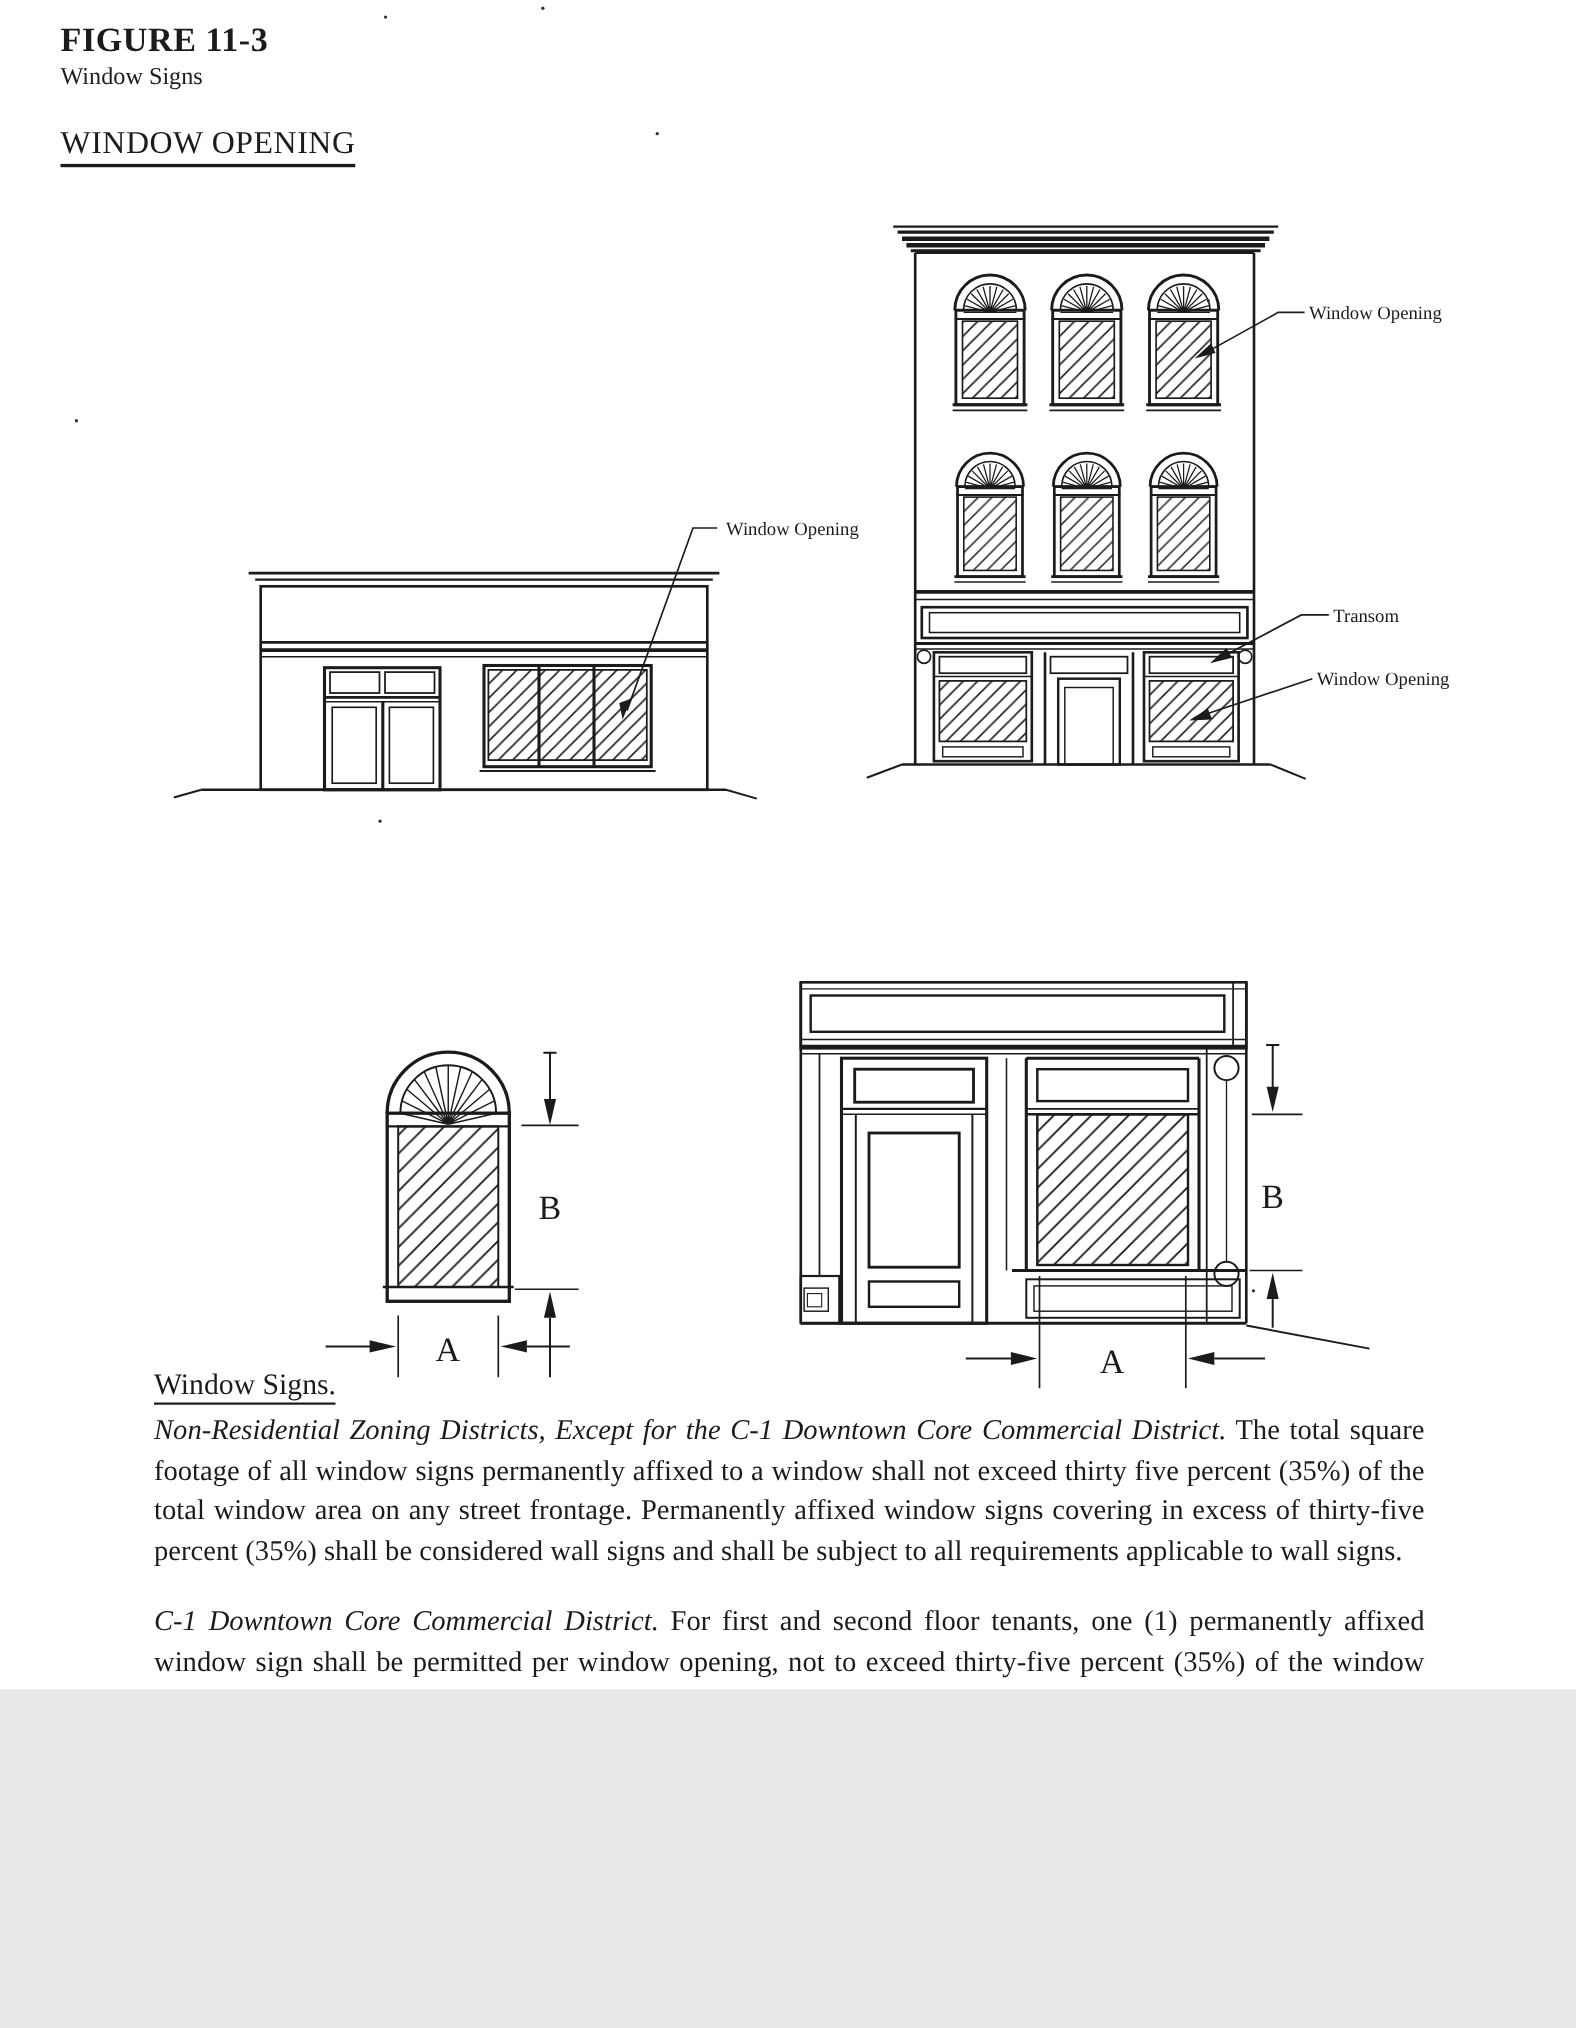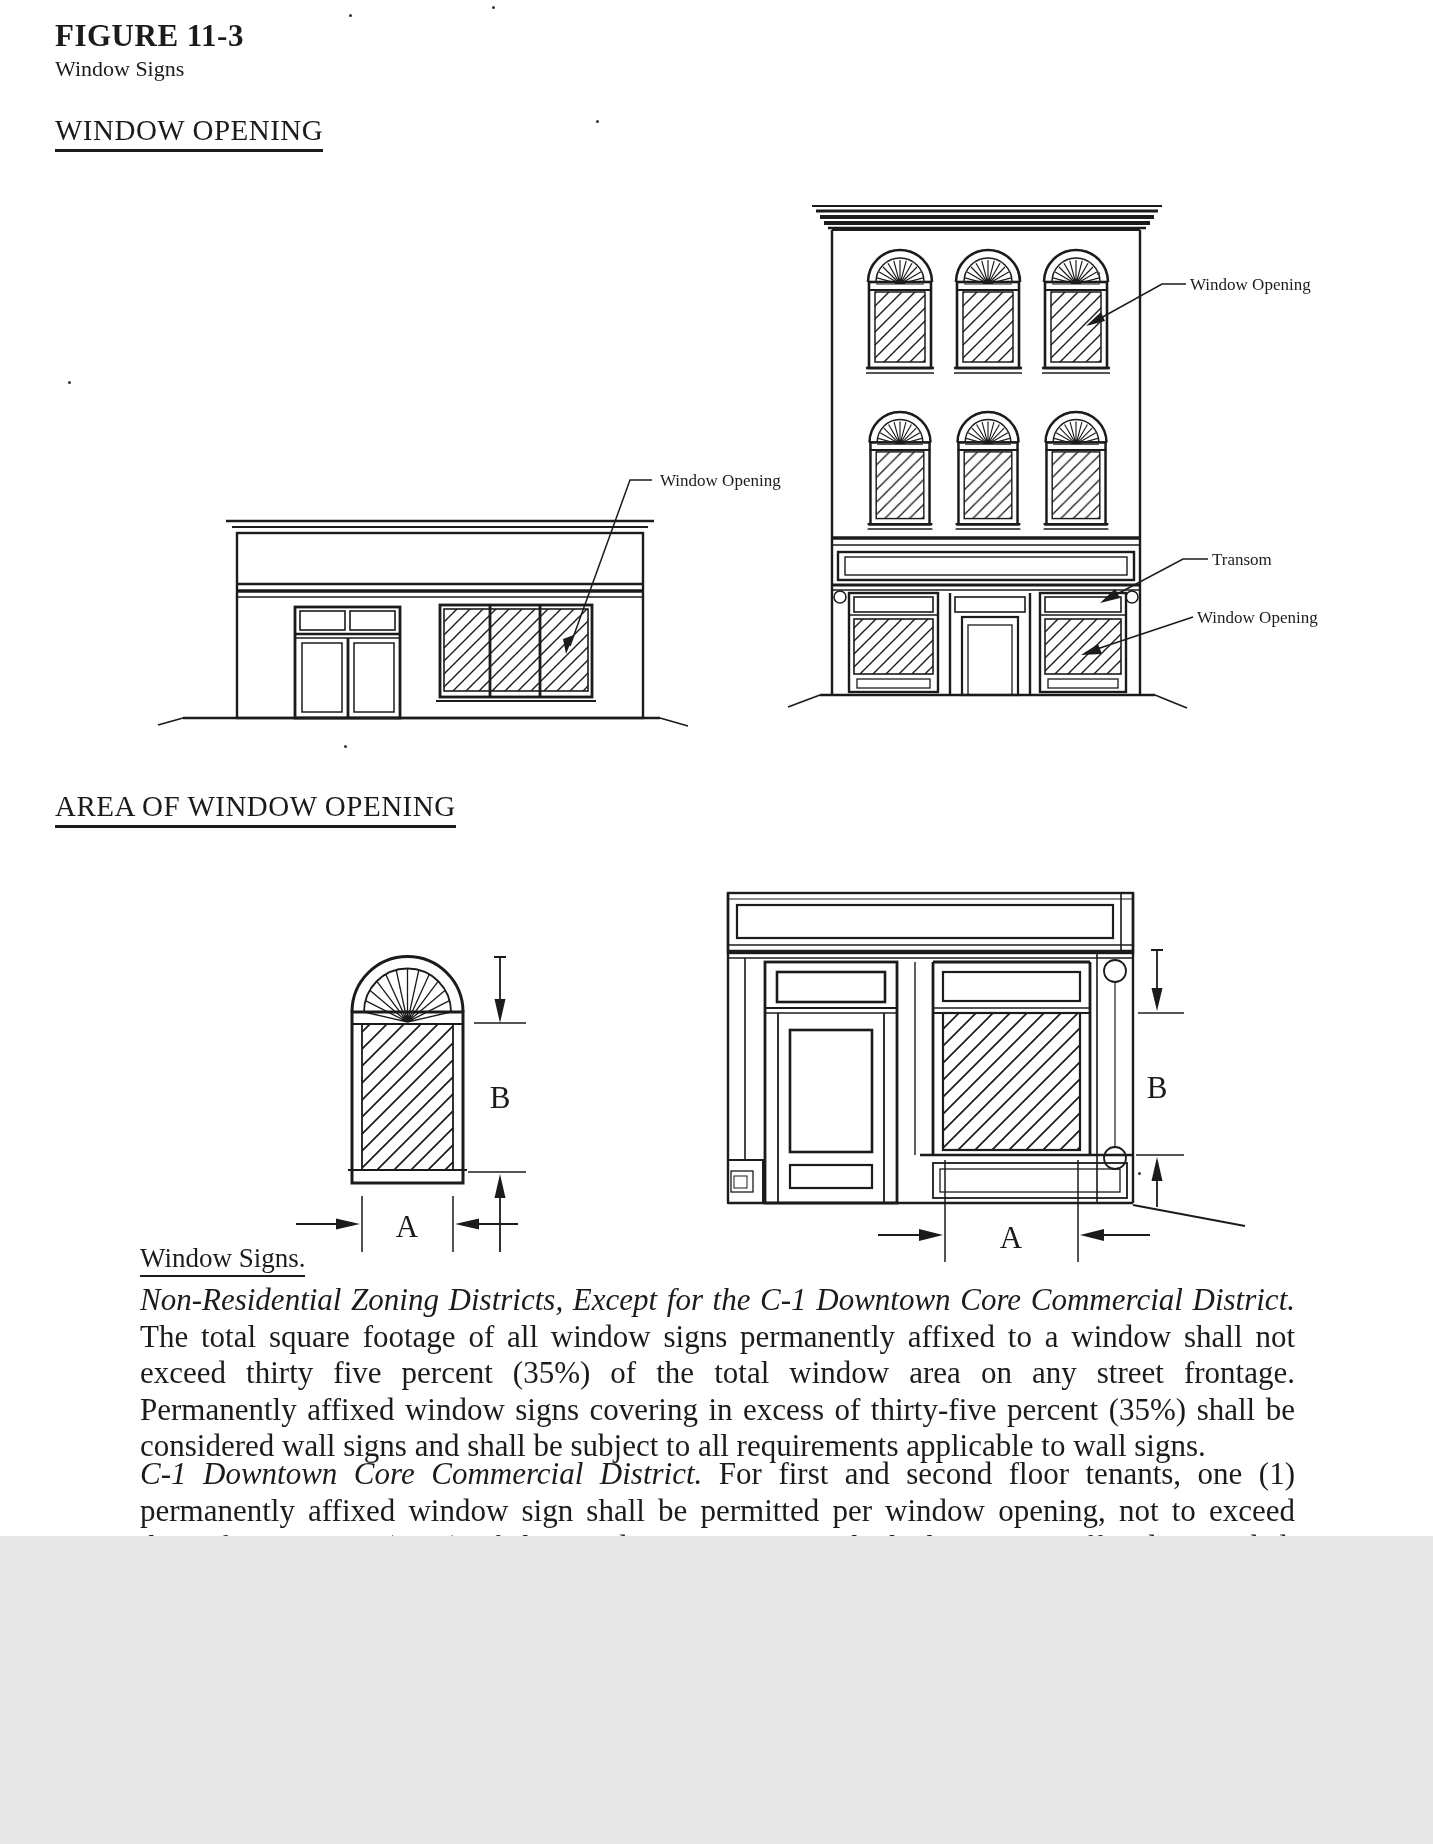--- a/index.html
+++ b/index.html
@@ -5,21 +5,21 @@
   html,body{margin:0;padding:0;background:#e8e8e8;}
   .page{position:relative;width:1433px;height:1536px;background:#ffffff;margin:0 auto;
         font-family:"Liberation Serif", serif;color:#1b1b1b;overflow:hidden;}
   .abs{position:absolute;}
   .fig-label{left:55px;top:18px;font-size:31px;font-weight:bold;letter-spacing:.5px;}
   .fig-title{left:55px;top:56px;font-size:22px;}
   .sec-head{font-size:29px;letter-spacing:.5px;border-bottom:3px solid #1b1b1b;padding-bottom:2px;}
   .sec-head.h1{left:55px;top:114px;}
   .sec-head.h2{left:55px;top:790px;}
   .body-head{left:140px;top:1243px;font-size:27px;border-bottom:2px solid #1b1b1b;padding-bottom:1px;}
-  .para{left:140px;width:1155px;font-size:31px;line-height:36.5px;text-align:justify;margin:0;}
+  .para{left:140px;width:1155px;font-size:26px;line-height:36.5px;text-align:justify;margin:0;}
   .para .lead{font-style:italic;}
   .p1{top:1282px;}
   .p2{top:1456px;}
   .bottom-rule{left:113px;top:1833px;width:1320px;height:4px;background:#111;}
   svg{position:absolute;left:0;}
   svg text{font-family:"Liberation Serif", serif;fill:#1b1b1b;}
   .lbl{font-size:17px;}
   .dim{font-size:31px;}
   .speck{width:3px;height:3px;background:#333;border-radius:50%;}
 </style>
@@ -135,21 +135,20 @@
       <path d="M1208,559 L1183,559 L1104,601" stroke-width="1.5"></path>
       <polygon points="1100,603 1120,598 1115,589" fill="#1b1b1b" stroke="none"></polygon>
       <path d="M1193,617 L1085,653" stroke-width="1.5"></path>
       <polygon points="1081,655 1102,654 1098,644" fill="#1b1b1b" stroke="none"></polygon>
     </g>
     <text class="lbl" x="1190" y="290">Window Opening</text>
     <text class="lbl" x="1212" y="565">Transom</text>
     <text class="lbl" x="1197" y="623">Window Opening</text>
   </svg>
 
-  <div class="abs sec-head h2">AREA OF WINDOW OPENING</div>
 
   <svg style="top:850px;" width="1433" height="440" viewBox="0 850 1433 440">
     <defs>
       <pattern id="hatch2" patternUnits="userSpaceOnUse" width="17" height="17">
         <path d="M-4.25,4.25 L4.25,-4.25 M0,17 L17,0 M12.75,21.25 L21.25,12.75" stroke="#1b1b1b" stroke-width="1.7" fill="none"></path>
       </pattern>
     </defs>
 
     <g stroke="#1b1b1b" fill="none">
       <path d="M352,1012 A55.5,55.5 0 0 1 463,1012" stroke-width="3"></path>

